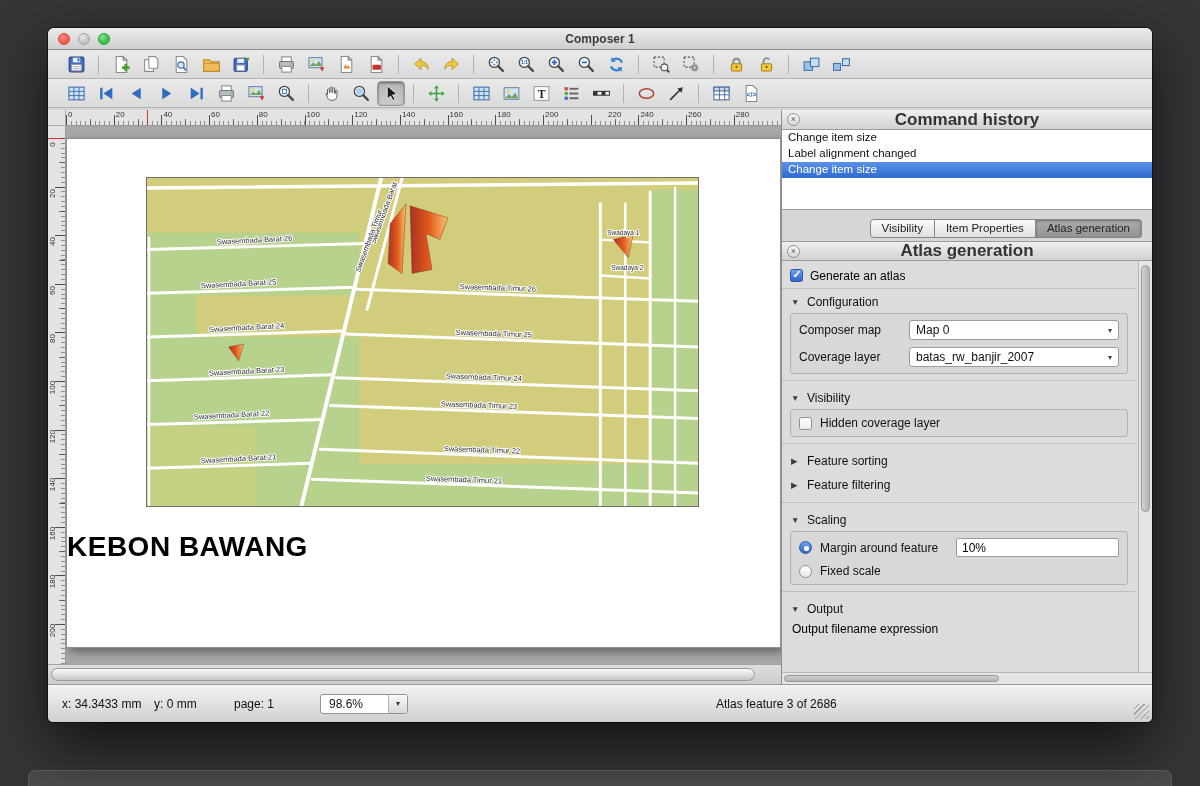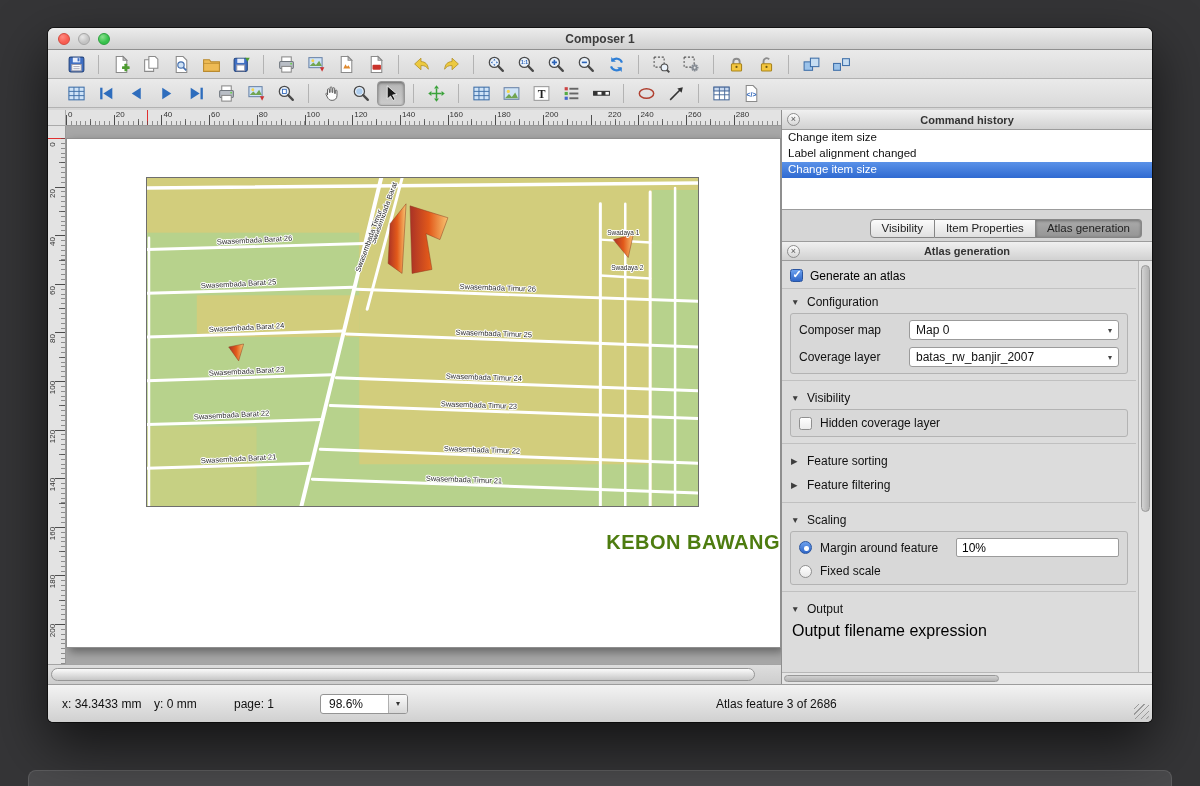--- a/index.html
+++ b/index.html
@@ -38,28 +38,28 @@
   .tick-mid.v { position:absolute; right:0; height:1px; width:6px; background:#6f6f6f; }
   .rnum.v { position:absolute; left:-4px; width:16px; text-align:center; font-size:8px; color:#333; transform:rotate(-90deg); }
   .ruler-marker.h { position:absolute; top:0; bottom:0; width:1px; background:#e03030; }
   .ruler-marker.v { position:absolute; left:0; right:0; height:1px; background:#e03030; }
 
   .canvas { position:absolute; left:18px; right:0; top:16px; bottom:20px; background:#a7a7a7; overflow:hidden; }
   .page { position:absolute; left:0; top:12px; width:715px; height:510px; background:#fff; border:1px solid #8f8f8f; box-shadow:3px 4px 9px rgba(0,0,0,.4); }
   .map-item { position:absolute; left:79px; top:38px; width:553px; height:330px; border:1px solid #6e6e6e; }
   .map-item svg { display:block; width:100%; height:100%; }
   .map-item text { font-family:"Liberation Sans", sans-serif; }
-  .map-title { position:absolute; left:0; right:0; top:392px; text-align:right; font-size:20px; font-weight:bold; letter-spacing:.5px; color:#4d7c0f; }
+  .map-title { position:absolute; left:0; right:0; top:392px; text-align:left; font-size:28px; font-weight:bold; letter-spacing:.5px; color:#000000; }
 
   .hscroll { position:absolute; left:0; right:0; bottom:0; height:20px; background:linear-gradient(#dedede,#cdcdcd); border-top:1px solid #a3a3a3; }
   .hthumb { position:absolute; left:3px; top:3px; height:13px; width:96%; background:linear-gradient(#fbfbfb,#c6c6c6); border:1px solid #979797; border-radius:7px; }
 
   .panel { position:absolute; left:733px; right:0; top:0; bottom:0; background:#d6d6d6; border-left:1px solid #8f8f8f; display:flex; flex-direction:column; }
   .panel-header { height:20px; flex:none; background:linear-gradient(#f0f0f0,#d1d1d1); border-bottom:1px solid #9c9c9c; display:flex; align-items:center; position:relative; }
-  .ph-title { flex:1; text-align:center; font-size:11px; font-weight:bold; color:#333; }
+  .ph-title { flex:1; text-align:center; font-size:17px; font-weight:bold; color:#333; }
   .closer { position:absolute; left:5px; top:3px; width:13px; height:13px; border-radius:50%; background:linear-gradient(#fdfdfd,#d6d6d6); border:1px solid #8d8d8d; font-size:9px; line-height:11px; text-align:center; color:#555; }
   .hist-list { height:80px; flex:none; background:#fff; border-bottom:1px solid #9c9c9c; overflow:hidden; }
   .hist-item { height:16px; font-size:11.5px; padding:1px 6px; color:#111; white-space:nowrap; }
   .hist-item.selected { background:linear-gradient(#5a92e8,#2f6ad1); color:#fff; }
   .tabs-row { height:28px; flex:none; display:flex; align-items:center; justify-content:flex-end; padding:8px 10px 0 0; }
   .tabs { display:flex; }
   .tab { border:1px solid #868686; border-left:none; padding:2px 11px 3px; font-size:11.5px; color:#222; background:linear-gradient(#fbfbfb,#e0e0e0); white-space:nowrap; }
   .tab:first-child { border-left:1px solid #868686; border-radius:4px 0 0 4px; }
   .tab:last-child { border-radius:0 4px 4px 0; }
   .tab.active { background:linear-gradient(#ababab,#959595); box-shadow:inset 0 1px 3px rgba(0,0,0,.35); }
@@ -74,21 +74,21 @@
   .combo { flex:1; height:20px; background:#fff; border:1px solid #9b9b9b; border-radius:3px; display:flex; align-items:center; padding:0 6px; font-size:12px; overflow:hidden; white-space:nowrap; }
   .combo .arr { margin-left:auto; font-size:8px; color:#444; padding-left:4px; }
   .txt { flex:1; height:19px; border:1px solid #9b9b9b; border-radius:2px; background:#fff; font-size:12px; padding:0 5px; font-family:"Liberation Sans",sans-serif; min-width:0; }
   .divider { height:1px; background:#c0c0c0; margin:6px 0; }
   .checkbox { width:13px; height:13px; border:1px solid #8f8f8f; border-radius:2.5px; background:linear-gradient(#fff,#ececec); position:relative; flex:none; }
   .checkbox.checked { background:linear-gradient(#6ca1ee,#2f66c8); border-color:#2a55a0; }
   .chk { position:absolute; left:1.5px; top:-2.5px; color:#fff; font-size:11px; font-weight:bold; }
   .radio { width:13px; height:13px; border-radius:50%; border:1px solid #8f8f8f; background:linear-gradient(#fff,#e9e9e9); flex:none; position:relative; }
   .radio.selected { background:linear-gradient(#6ca1ee,#2f66c8); border-color:#2a55a0; }
   .radio.selected::after { content:""; position:absolute; left:4px; top:4px; width:4.5px; height:4.5px; border-radius:50%; background:#fff; }
-  .orow { font-size:16px; padding:2px 10px; height:22px; }
+  .orow { font-size:12px; padding:2px 10px; height:22px; }
   .vscroll { position:absolute; right:0; top:0; bottom:0; width:14px; background:#e5e5e5; border-left:1px solid #b7b7b7; }
   .vthumb { position:absolute; left:2px; right:2px; top:4px; height:60%; background:linear-gradient(90deg,#d2d2d2,#b2b2b2); border:1px solid #989898; border-radius:5px; }
   .panel-hscroll { height:12px; flex:none; background:#e5e5e5; border-top:1px solid #b7b7b7; position:relative; }
   .hthumb2 { position:absolute; left:2px; top:2px; height:7px; width:58%; background:linear-gradient(#d2d2d2,#b2b2b2); border:1px solid #989898; border-radius:4px; }
 
   .statusbar { position:absolute; left:0; right:0; bottom:0; height:38px; background:linear-gradient(#f3f3f3,#d0d0d0); border-top:1px solid #9c9c9c; border-radius:0 0 5px 5px; font-size:12px; color:#111; }
   .sb-item { position:absolute; top:50%; transform:translateY(-50%); white-space:nowrap; }
   .zoom-combo { position:absolute; left:272px; top:50%; transform:translateY(-50%); width:88px; height:20px; border:1px solid #949494; border-radius:3px; background:#fff; display:flex; align-items:center; padding-left:8px; font-size:12px; overflow:hidden; }
   .zc-btn { margin-left:auto; width:19px; height:100%; background:linear-gradient(#fafafa,#d8d8d8); border-left:1px solid #b0b0b0; display:flex; align-items:center; justify-content:center; font-size:8px; color:#333; }
   .grip { position:absolute; right:3px; bottom:3px; width:15px; height:15px; background:repeating-linear-gradient(135deg, transparent 0 3px, #9a9a9a 3px 4px); border-bottom-right-radius:4px; }

